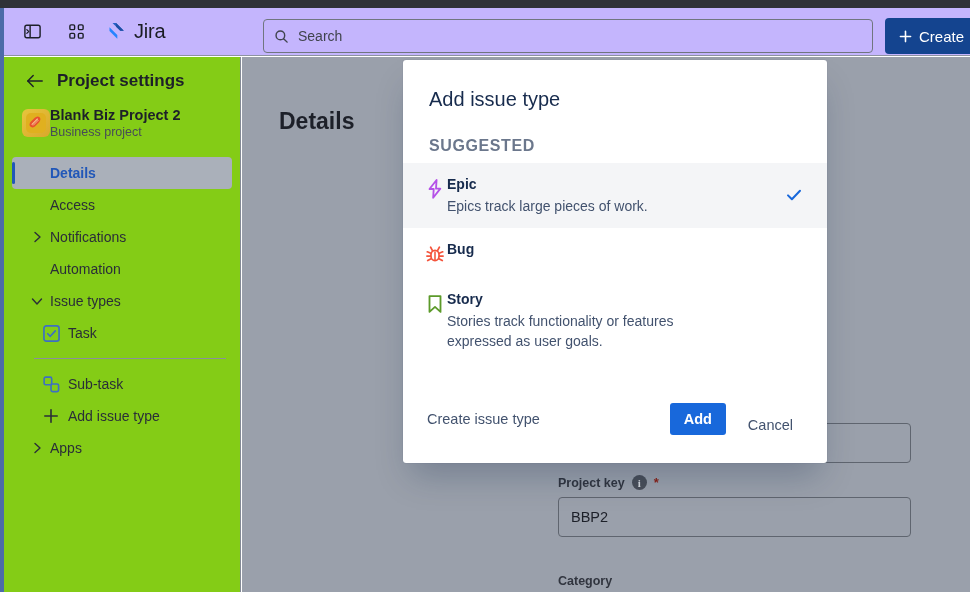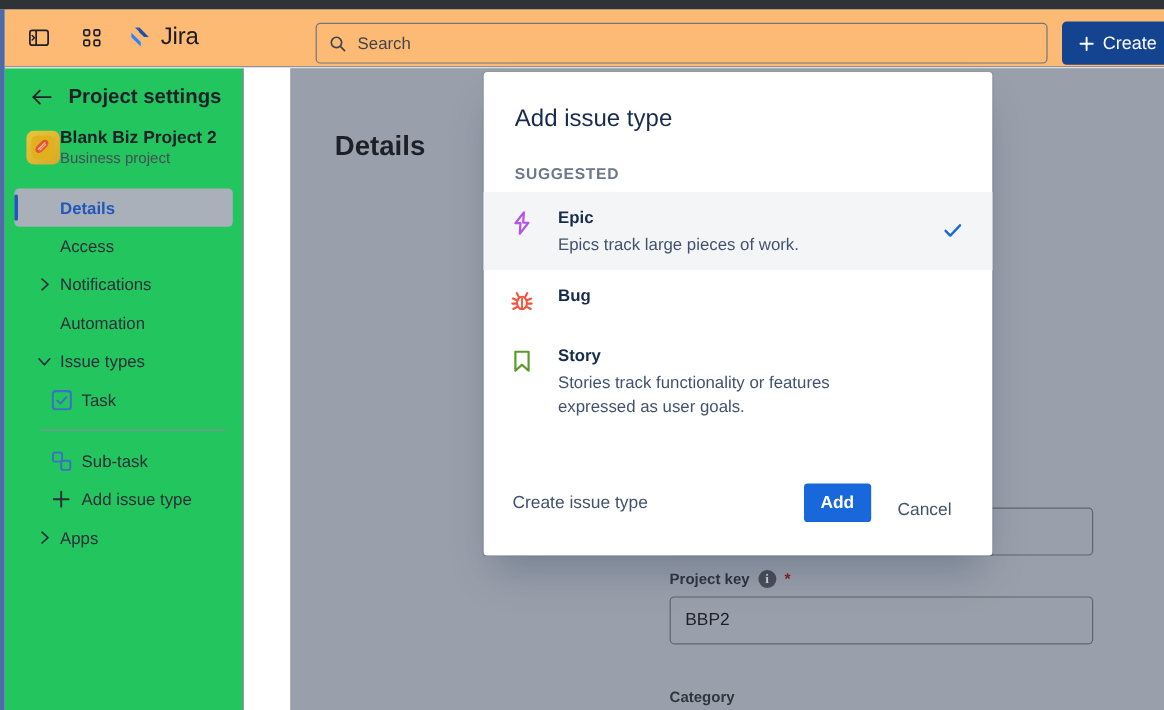--- a/index.html
+++ b/index.html
@@ -23,21 +23,21 @@
 
   
   .win-border-left {
     position: absolute; left: 0; top: 8px; width: 4px; height: 584px;
     background: #4c6ba8;
   }
 
   
   .topnav {
     position: absolute; left: 4px; top: 8px; width: 966px; height: 48px;
-    background: #fdba74;
+    background: #c4b5fd;
     display: flex; align-items: center;
     border-bottom: 1px solid #8d93a0;
   }
   .nav-icon-btn {
     width: 32px; height: 32px; margin-left: 12px;
     display: flex; align-items: center; justify-content: center;
     border-radius: 4px;
   }
   .brand {
     display: flex; align-items: center; gap: 7px; margin-left: 14px;
@@ -63,22 +63,22 @@
     background: #14448f;
     color: #fff; font-size: 15px;
     border-radius: 4px;
     display: flex; align-items: center; gap: 7px;
     white-space: nowrap;
   }
 
   
   .sidebar {
     position: absolute; left: 4px; top: 57px;
-    width: 199px; height: 535px;
-    background: #22c55e;
+    width: 237px; height: 535px;
+    background: #84cc16;
     border-right: 1px solid #858b97;
   }
   .sb-back {
     display: flex; align-items: center; gap: 13px;
     padding: 14px 0 10px 22px;
   }
   .sb-back-title {
     font-size: 17px; font-weight: bold; color: #1d2029;
   }
   .sb-project {
@@ -175,27 +175,27 @@
     background: #ffffff;
     border-radius: 3px;
     box-shadow: 0 0 1px rgba(9,30,66,.31), 0 20px 32px -8px rgba(9,30,66,.25);
     display: flex; flex-direction: column;
   }
   .modal-title {
     font-size: 20px; color: #172b4d;
     padding: 28px 26px 0 26px;
   }
   .modal-section-label {
-    font-size: 13px; font-weight: bold; color: #6b778c;
+    font-size: 16px; font-weight: bold; color: #6b778c;
     letter-spacing: 0.6px;
     padding: 26px 26px 8px 26px;
   }
   .opt-list { flex: 1 1 auto; }
   .opt-row {
-    display: flex; align-items: flex-start; gap: 18px;
+    display: flex; align-items: flex-start; 
     padding: 12px 22px 12px 20px;
     position: relative;
   }
   .opt-row.active { background: #f4f5f7; }
   .opt-ico {
     width: 24px; height: 24px; flex: none;
     display: flex; align-items: center; justify-content: center;
     margin-top: 2px;
   }
   .opt-text { flex: 1 1 auto; }

